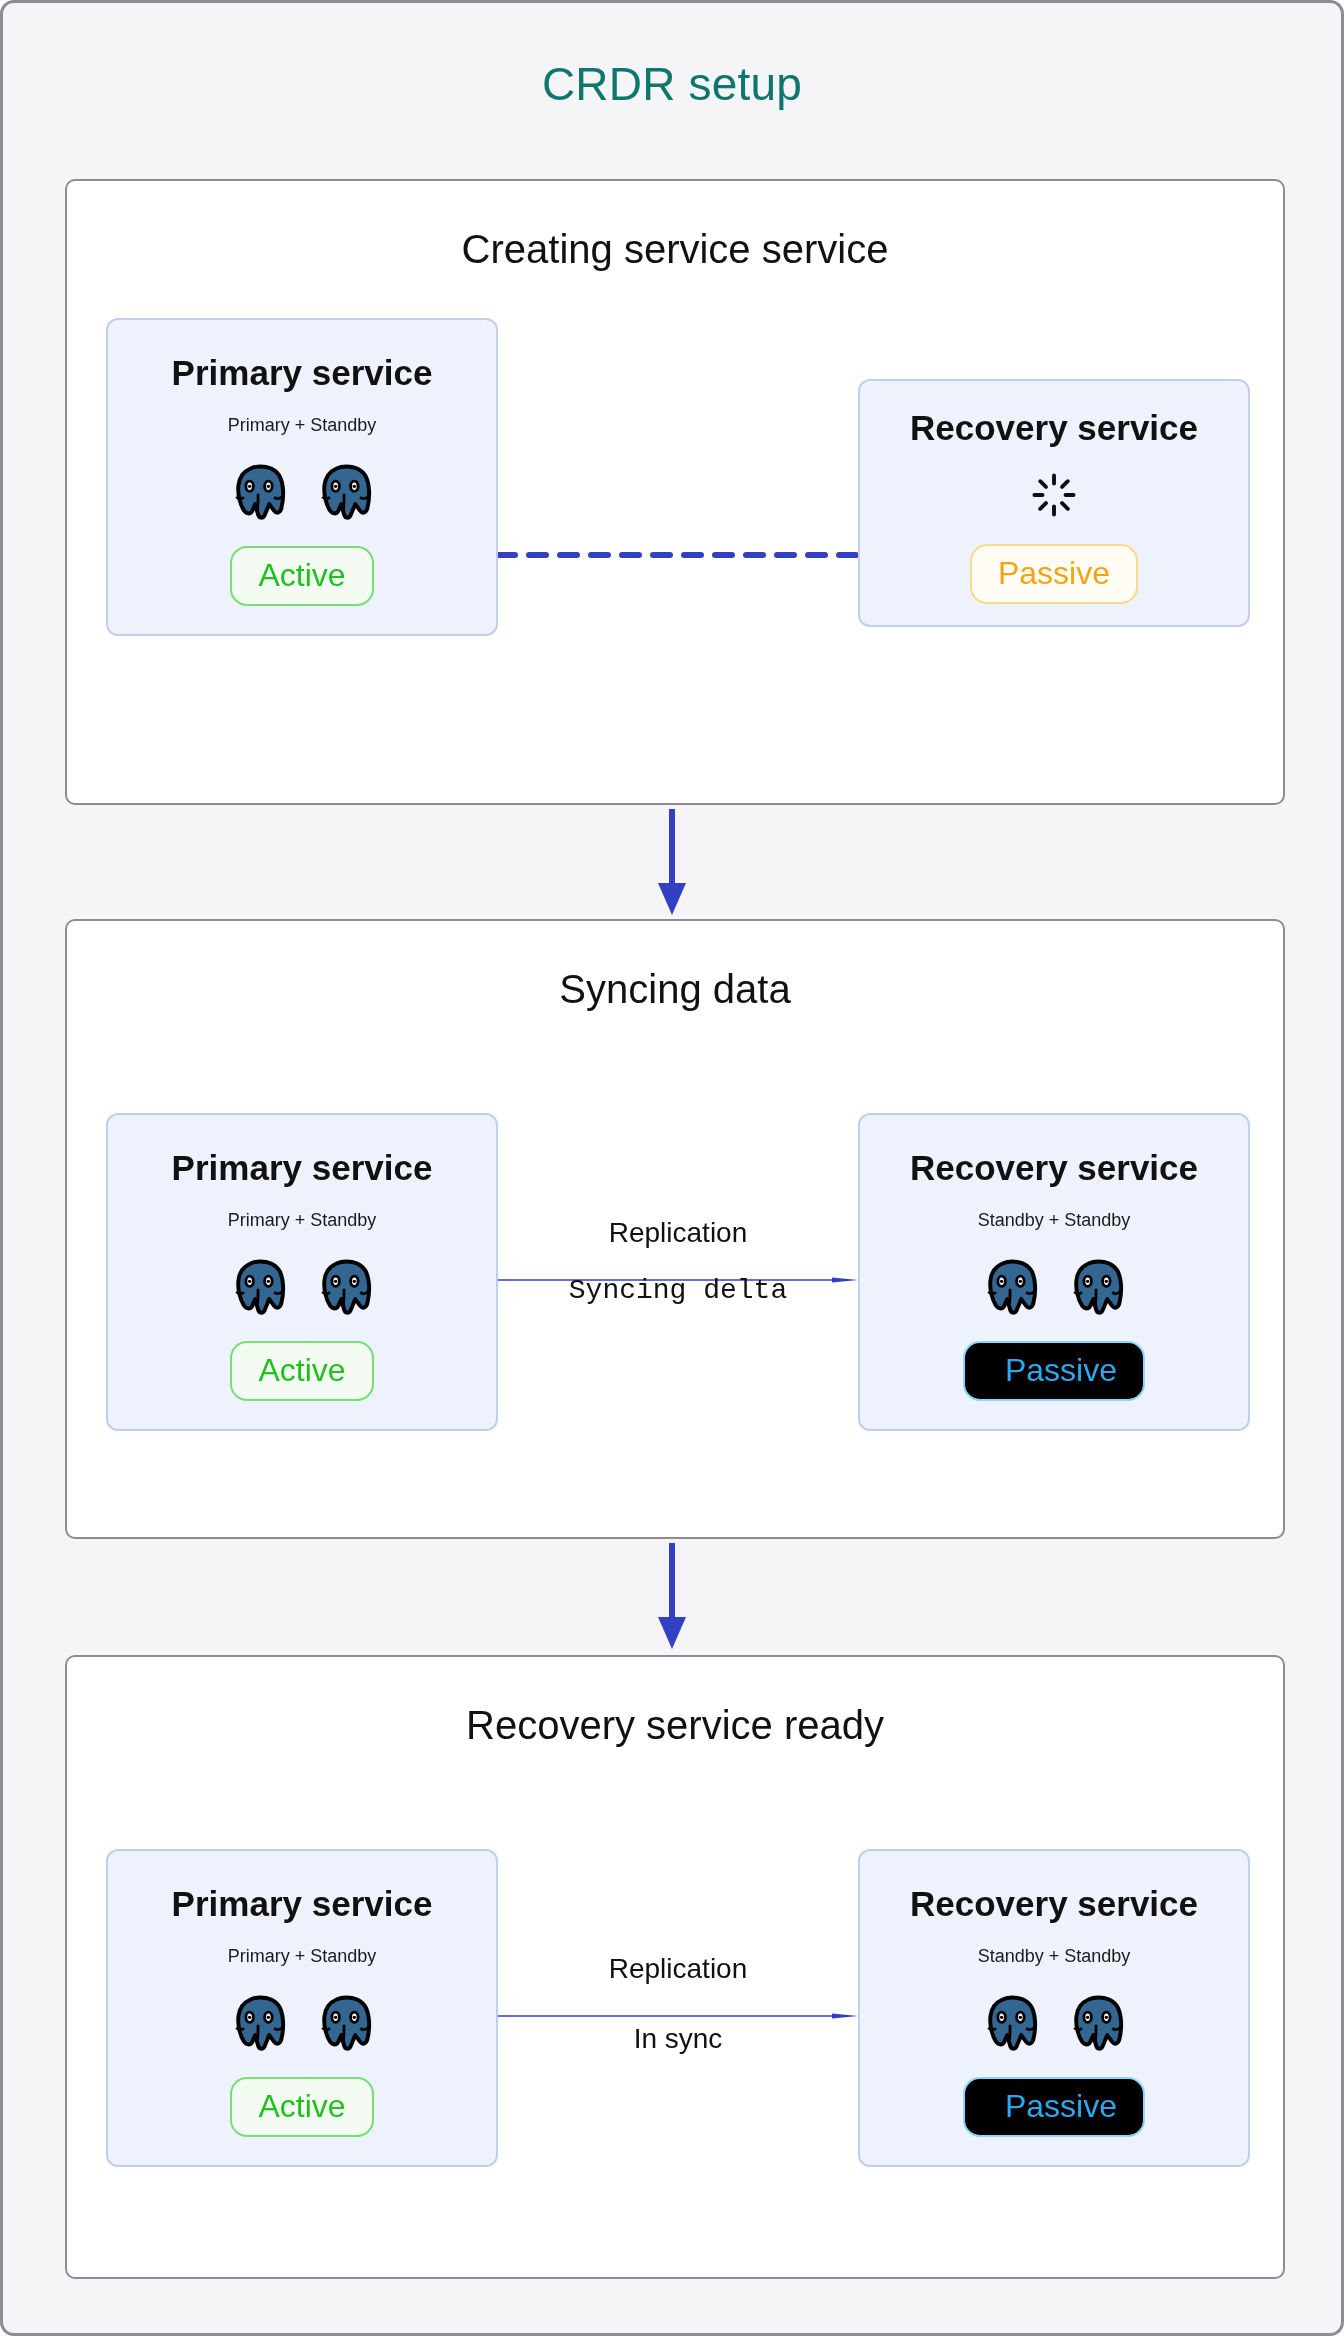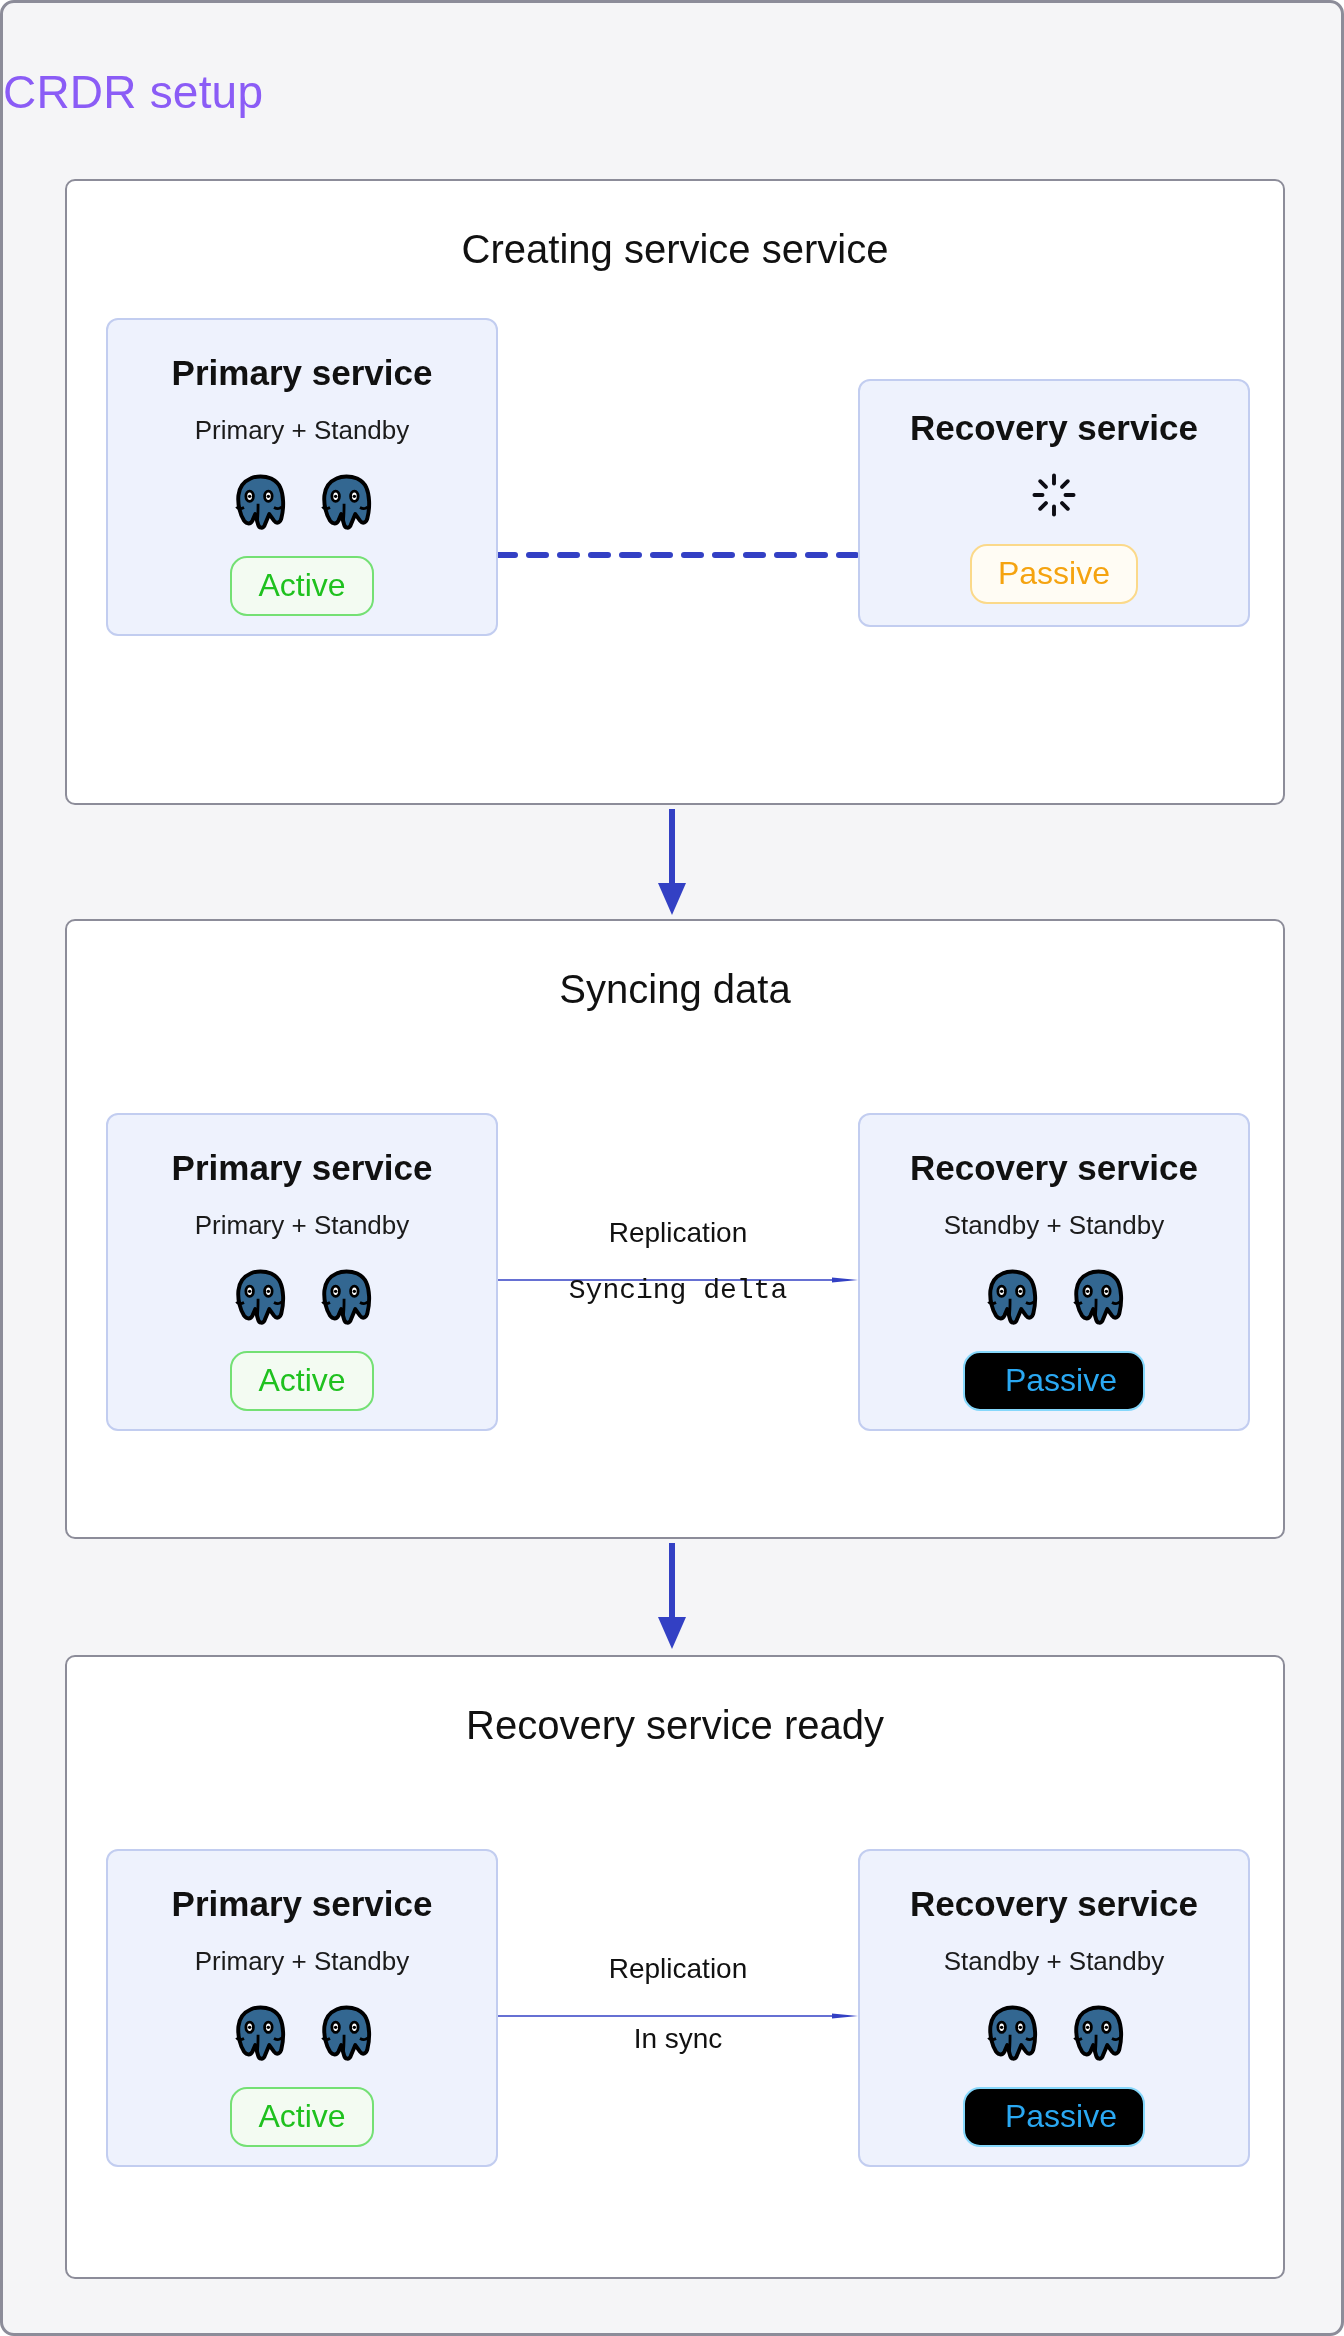--- a/index.html
+++ b/index.html
@@ -17,27 +17,27 @@
     height: 2336px;
     background: #f5f5f7;
     border: 3px solid #8c8c99;
     border-radius: 14px;
     overflow: hidden;
   }
 
   
   #diagram-title {
     position: absolute;
-    top: 62px;
+    top: 54px;
     left: 0;
     width: 100%;
-    text-align: left;
+    text-align: center;
     font-size: 46px;
     font-weight: 400;
-    color: #8b5cf6;
+    color: #0f766e;
     letter-spacing: 0.2px;
   }
 
   
   .stage {
     position: absolute;
     left: 62px;
     width: 1220px;
     background: #ffffff;
     border: 2px solid #8c8c99;
@@ -78,21 +78,21 @@
   #stage-1 .svc-card, #stage-2 .svc-card { top: 192px; height: 318px; padding-top: 34px; }
 
   .svc-name {
     font-size: 35px;
     font-weight: 700;
     color: #111111;
     line-height: 1.1;
   }
   .svc-roles {
     margin-top: 22px;
-    font-size: 26px;
+    font-size: 18px;
     font-weight: 400;
     color: #1b1b1b;
   }
 
   .node-row {
     margin-top: 26px;
     display: flex;
     gap: 26px;
     align-items: center;
     justify-content: center;

